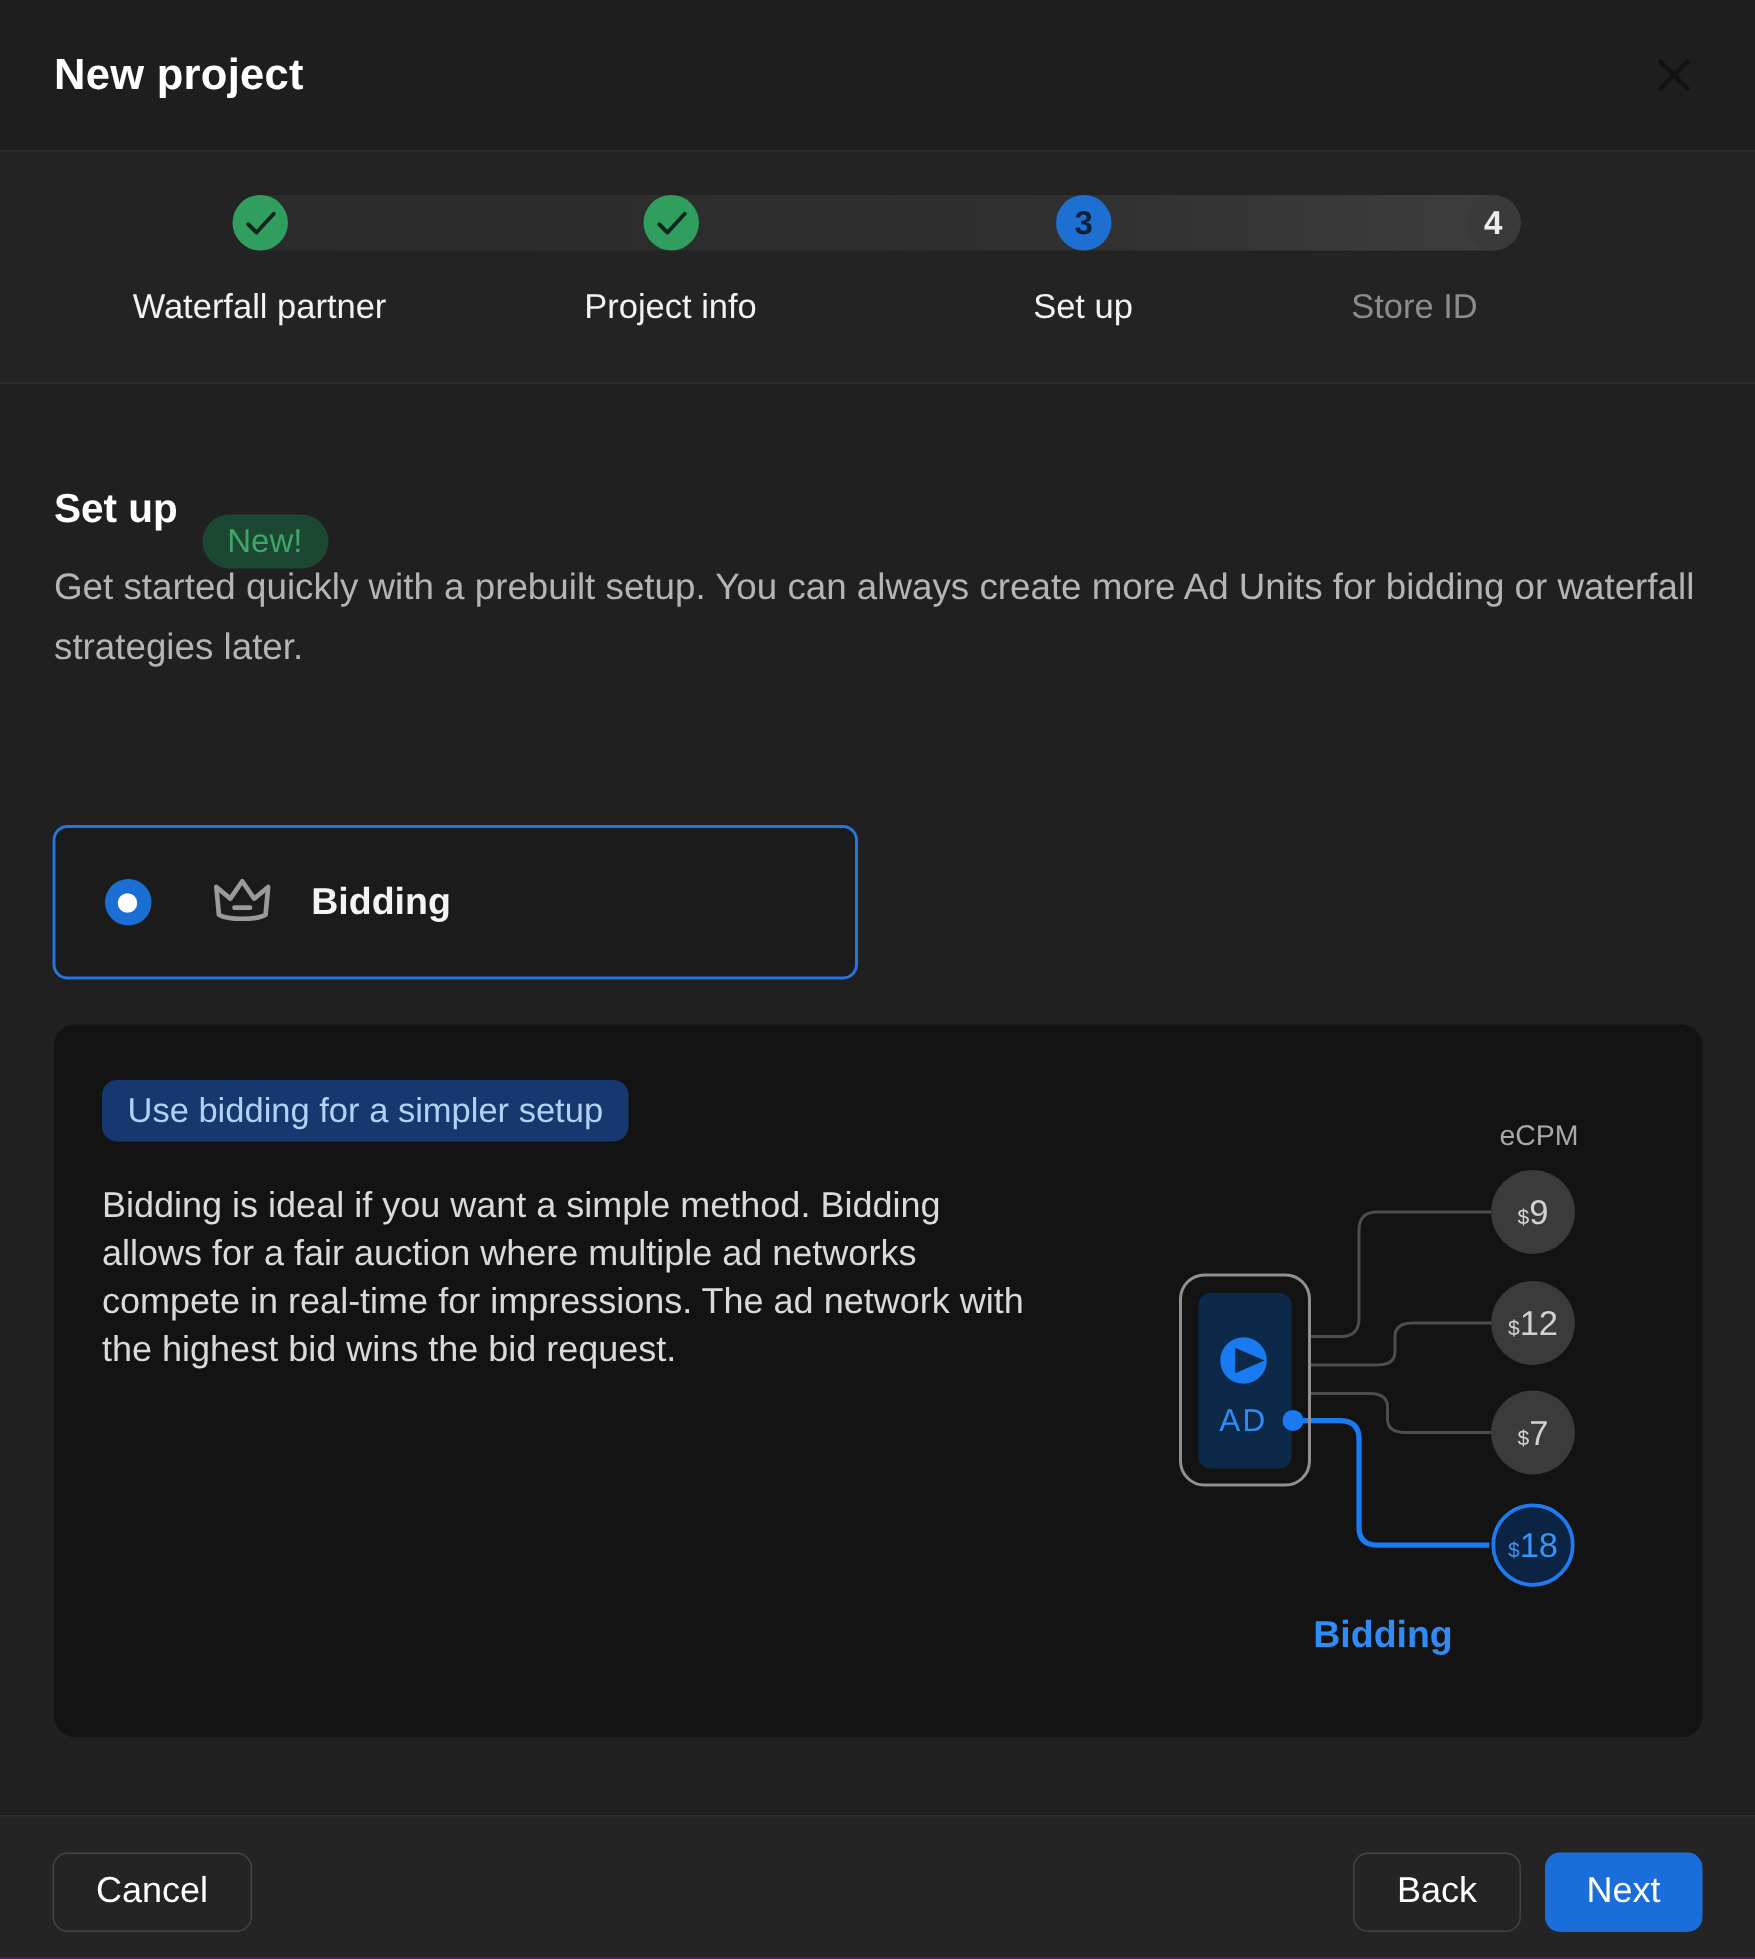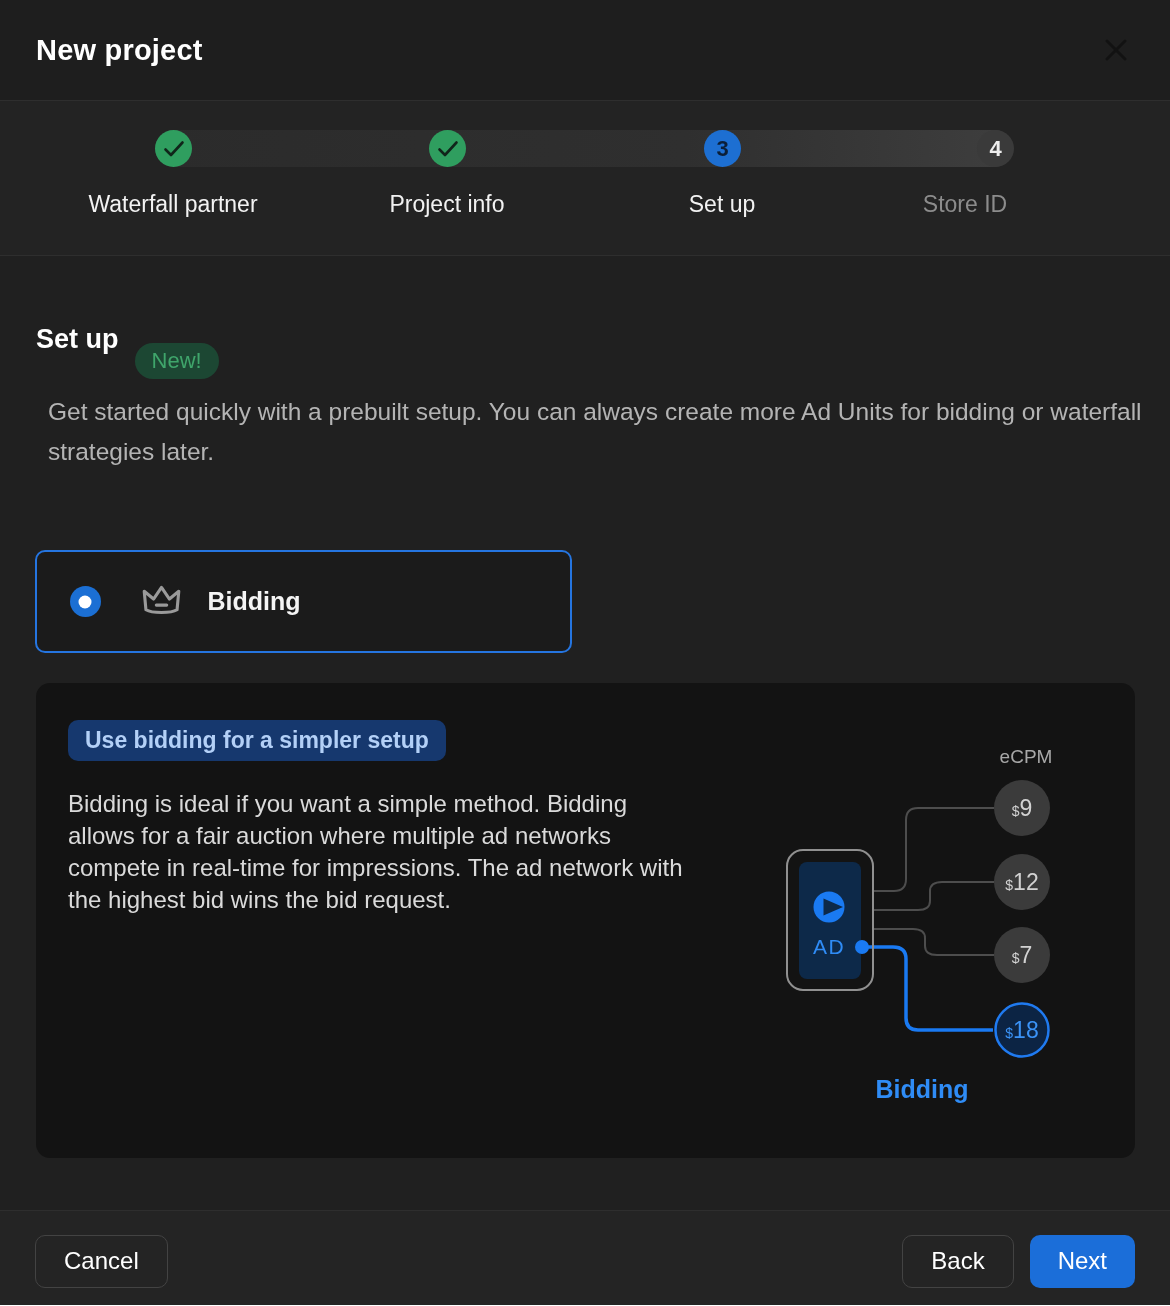--- a/index.html
+++ b/index.html
@@ -1,20 +1,20 @@
 <!DOCTYPE html>
 <html><head>
 <meta charset="utf-8">
 <style>
   * { margin:0; padding:0; box-sizing:border-box; }
   html,body { background:#000; }
   body { font-family:"Liberation Sans","DejaVu Sans",sans-serif; }
   .modal {
     position:relative; width:1170px; height:1306px;
-    background:#ffffff; color:#fff; overflow:hidden;
+    background:#4c1d95; color:#fff; overflow:hidden;
   }
 
   
   .header {
     height:101px; background:#1e1e1e; border-bottom:1px solid #2e2e2e;
     display:flex; align-items:center; justify-content:space-between;
     padding:0 36px;
   }
   .dialog-title { font-size:29px; font-weight:700; letter-spacing:.2px; }
   .close-btn { width:36px; height:36px; border:none; background:transparent; cursor:pointer; display:flex; align-items:center; justify-content:center; }
@@ -33,35 +33,35 @@
   }
   .step-circle.done { background:#2f9e5f; }
   .step-circle.current { background:#1d6fd2; color:#0b1f38; }
   .step-circle.upcoming { background:#3a3a3a; color:#ededed; }
   .step-label {
     position:absolute; top:90px; transform:translateX(-50%);
     font-size:23px; color:#f2f2f2; white-space:nowrap;
   }
   .step-label.dim { color:#8c8c8c; }
   .c1{left:155px}.c2{left:429px}.c3{left:704px}.c4{left:977px}
-  .l1{left:173px}.l2{left:447px}.l3{left:722px}.l4{left:965px}
+  .l1{left:173px}.l2{left:447px}.l3{left:722px}.l4{left:943px}
 
   
   .content { position:relative; height:954px; background:#202020; }
   .heading-row { position:absolute; left:36px; top:43px; display:flex; align-items:center; gap:16px; }
   .section-heading { font-size:27px; font-weight:700; }
   .new-badge {
     background:#1c4733; color:#3fa56b; font-size:22px; font-weight:500;
     padding:5px 17px; border-radius:999px;margin-top:44px;
   }
   .section-desc {
     position:absolute; left:36px; top:376px; width:1100px;
     font-size:24.5px; line-height:40px; color:#b4b4b4; font-weight:400;
   }
-  .section-desc { top:136px;margin-left:12px; }
+  .section-desc { top:116px; }
   .select-label { position:absolute; left:36px; top:232px; font-size:24px; font-weight:700; }
 
   .cards { position:absolute; left:35px; top:294px; display:flex; gap:28px; }
   .option-card {
     width:537px; height:103px; border-radius:10px; background:#151515;
     border:1px solid #2a2a2a; display:flex; align-items:center;
     padding-left:34px; cursor:pointer;
   }
   .option-card.selected { background:#1b1b1b; border:2.5px solid #2575e0; padding-left:32.5px; }
   .radio {
@@ -78,21 +78,21 @@
   .option-icon { margin-left:38px; flex:0 0 auto; display:flex; align-items:center; }
   .option-label { margin-left:24px; font-size:25px; font-weight:600; color:#f4f4f4; }
 
   
   .panel {
     position:absolute; left:36px; top:427px; width:1099px; height:475px;
     background:#131313; border-radius:14px;
   }
   .panel-badge {
     position:absolute; left:32px; top:37px;
-    background:#16386e; color:#b3d0f7; font-size:23px; font-weight:700;
+    background:#16386e; color:#b3d0f7; font-size:23px; font-weight:400;
     padding:7px 17px; border-radius:10px;
   }
   .panel-desc {
     position:absolute; left:32px; top:105px; width:630px;
     font-size:24px; line-height:32px; color:#dadada;
   }
   .illu { position:absolute; left:719px; top:45px; }
   svg text { font-family:"Liberation Sans","DejaVu Sans",sans-serif; }
 
   

